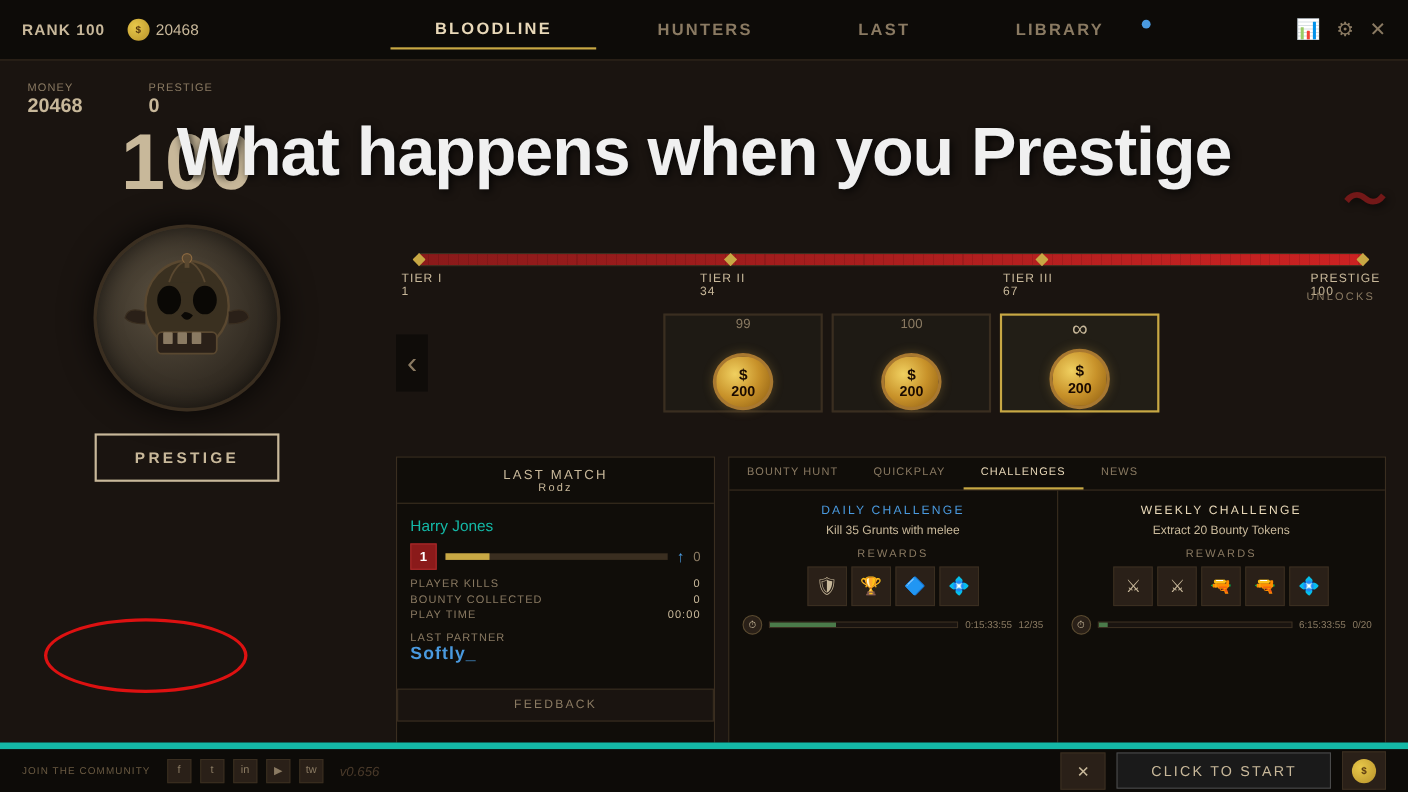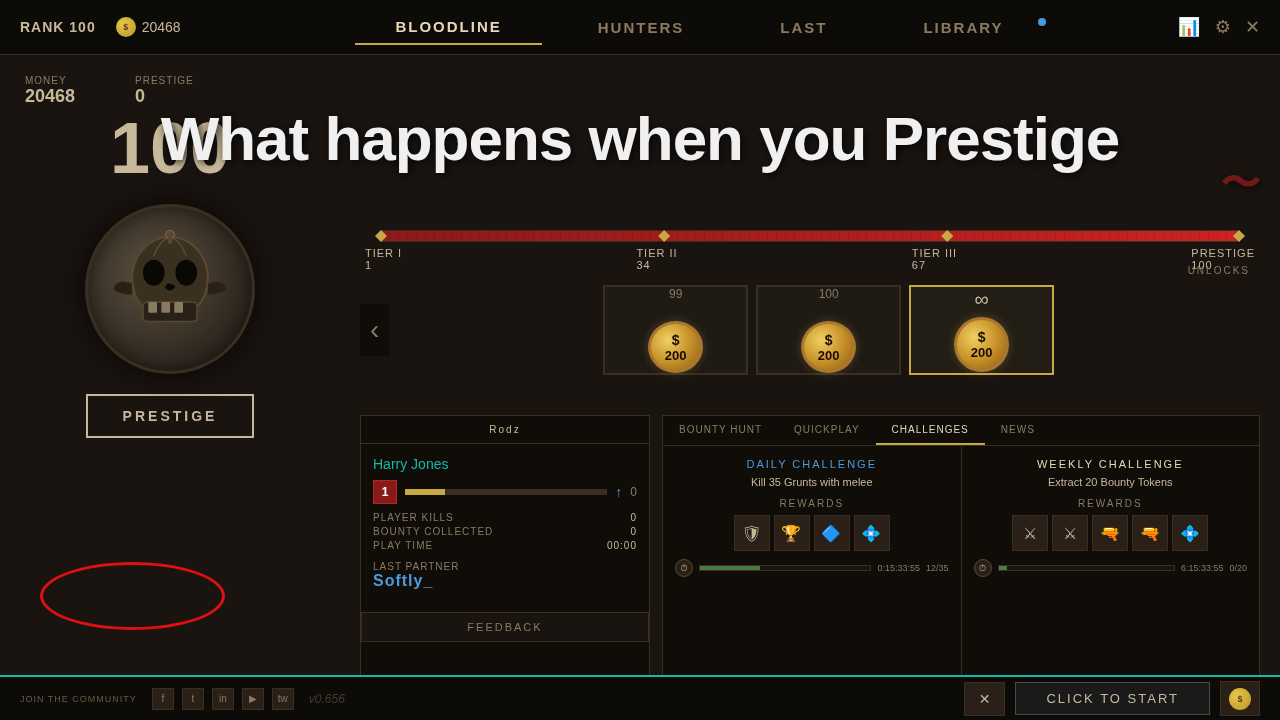--- a/index.html
+++ b/index.html
@@ -416,21 +416,21 @@
     .timer-fill-weekly { width: 5%; height: 100%; background: #4a7a4a; }
     .timer-text { font-size: 9px; color: #8a7a62; }
     .timer-progress { font-size: 9px; color: #8a7a62; margin-left: auto; }
 
     
     .bottom-bar {
       position: absolute;
       bottom: 0; left: 0; right: 0;
       height: 45px;
       background: #0d0b08;
-      border-top: 2px solid #14b8a6;
+      border-top: 6px solid #14b8a6;
       display: flex; align-items: center;
       padding: 0 20px;
       gap: 15px;
     }
     .social-icons { display: flex; gap: 8px; }
     .social-icon {
       width: 22px; height: 22px;
       background: #2a2018;
       border: 1px solid #3a2e20;
       display: flex; align-items: center; justify-content: center;
@@ -625,20 +625,21 @@
           <span class="amount">200</span>
         </div>
       </div>
     </div>
   </div>
 
   <div class="bottom-section">
 
     <div class="last-match-panel">
       <div class="panel-header">
+        <span>LAST MATCH</span>
         <span style="font-size:10px;">Rodz</span>
       </div>
       <div class="match-content">
         <div class="hunter-name">Harry Jones</div>
         <div class="kills-row">
           <div class="kill-badge">1</div>
           <div class="kill-bar">
             <div class="kill-bar-fill"></div>
           </div>
           <span class="arrow-icon">↑</span>

